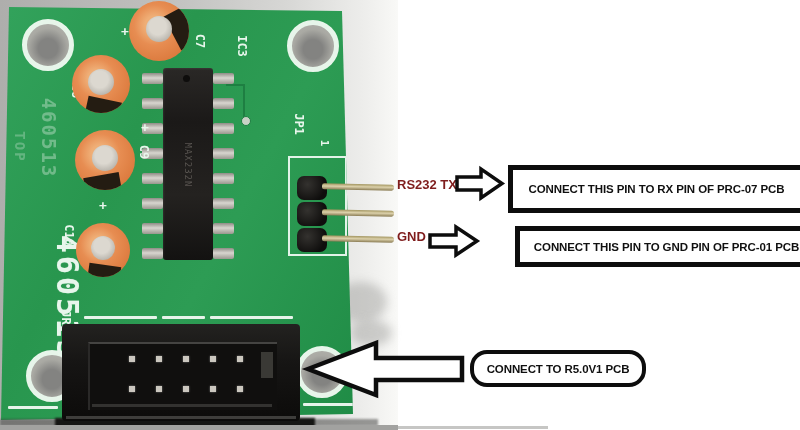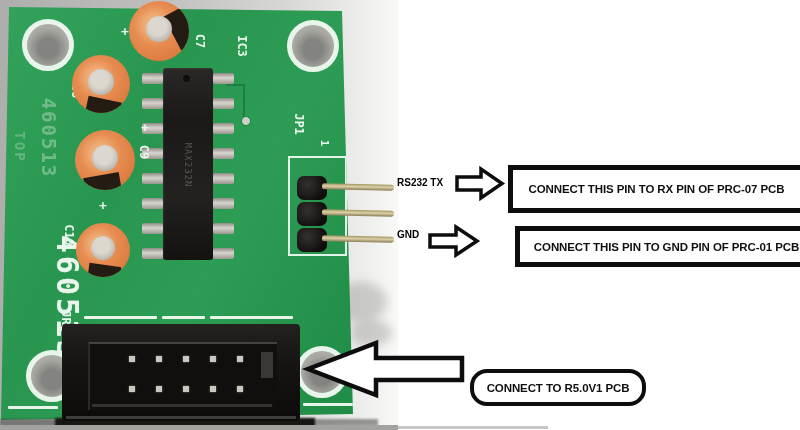--- a/index.html
+++ b/index.html
@@ -55,21 +55,21 @@
   .jr-shell{left:62px;top:324px;width:238px;height:97px;border-radius:4px;
        background:linear-gradient(180deg,#232220,#161514 40%,#0c0b0a);}
   .jr-recess{left:88px;top:342px;width:187px;height:66px;background:#100f0e;
        border-top:2px solid #454442;border-left:2px solid #2a2928;}
   .jr-key{left:261px;top:352px;width:12px;height:26px;background:#3a3935;}
   .jr-pin{width:6px;height:6px;background:#cbc7bf;box-shadow:0 0 2px rgba(255,255,255,.5);}
   .jr-hl1{left:92px;top:404px;width:180px;height:3px;background:#333230;}
   .jr-hl2{left:66px;top:416px;width:230px;height:3px;background:#3e3d3b;}
 
   
-  .anlabel{color:#000000;font-weight:bold;font-size:10px;white-space:nowrap;}
+  .anlabel{color:#7f1d1d;font-weight:bold;font-size:13px;white-space:nowrap;}
   .notebox{background:#fff;border:5px solid #0d0d0d;display:flex;align-items:center;justify-content:center;}
   .notebox span{font-weight:bold;font-size:11.5px;letter-spacing:-0.1px;color:#101010;white-space:nowrap;}
   svg{overflow:visible;}
 </style>
 </head>
 <body>
 
 <div class="stage">
 
   <div class="abs photo"></div>
@@ -196,17 +196,17 @@
   <svg class="abs" style="left:428px;top:224px;" width="52" height="34" viewBox="0 0 52 34">
     <polygon points="2,11 28,11 28,3 49,17 28,31 28,23 2,23" fill="#ffffff" stroke="#0d0d0d" stroke-width="3.5"></polygon>
   </svg>
   <div class="abs notebox" style="left:482px;top:226px;width:293px;height:31px;margin-left:33px;">
     <span>CONNECT THIS PIN TO GND PIN OF PRC-01 PCB</span>
   </div>
 
   <svg class="abs" style="left:300px;top:336px;" width="168" height="64" viewBox="300 336 168 64">
     <polygon points="308,369 376,343 376,358 462,358 462,380 376,380 376,395" fill="#ffffff" stroke="#0d0d0d" stroke-width="4.5"></polygon>
   </svg>
-  <div class="abs notebox" style="left:470px;top:369px;width:168px;height:29px;border-width:4.5px;border-radius:17px;">
+  <div class="abs notebox" style="left:470px;top:350px;width:168px;height:29px;border-width:4.5px;border-radius:17px;">
     <span>CONNECT TO R5.0V1 PCB</span>
   </div>
 
 </div>
 
 </body></html>

